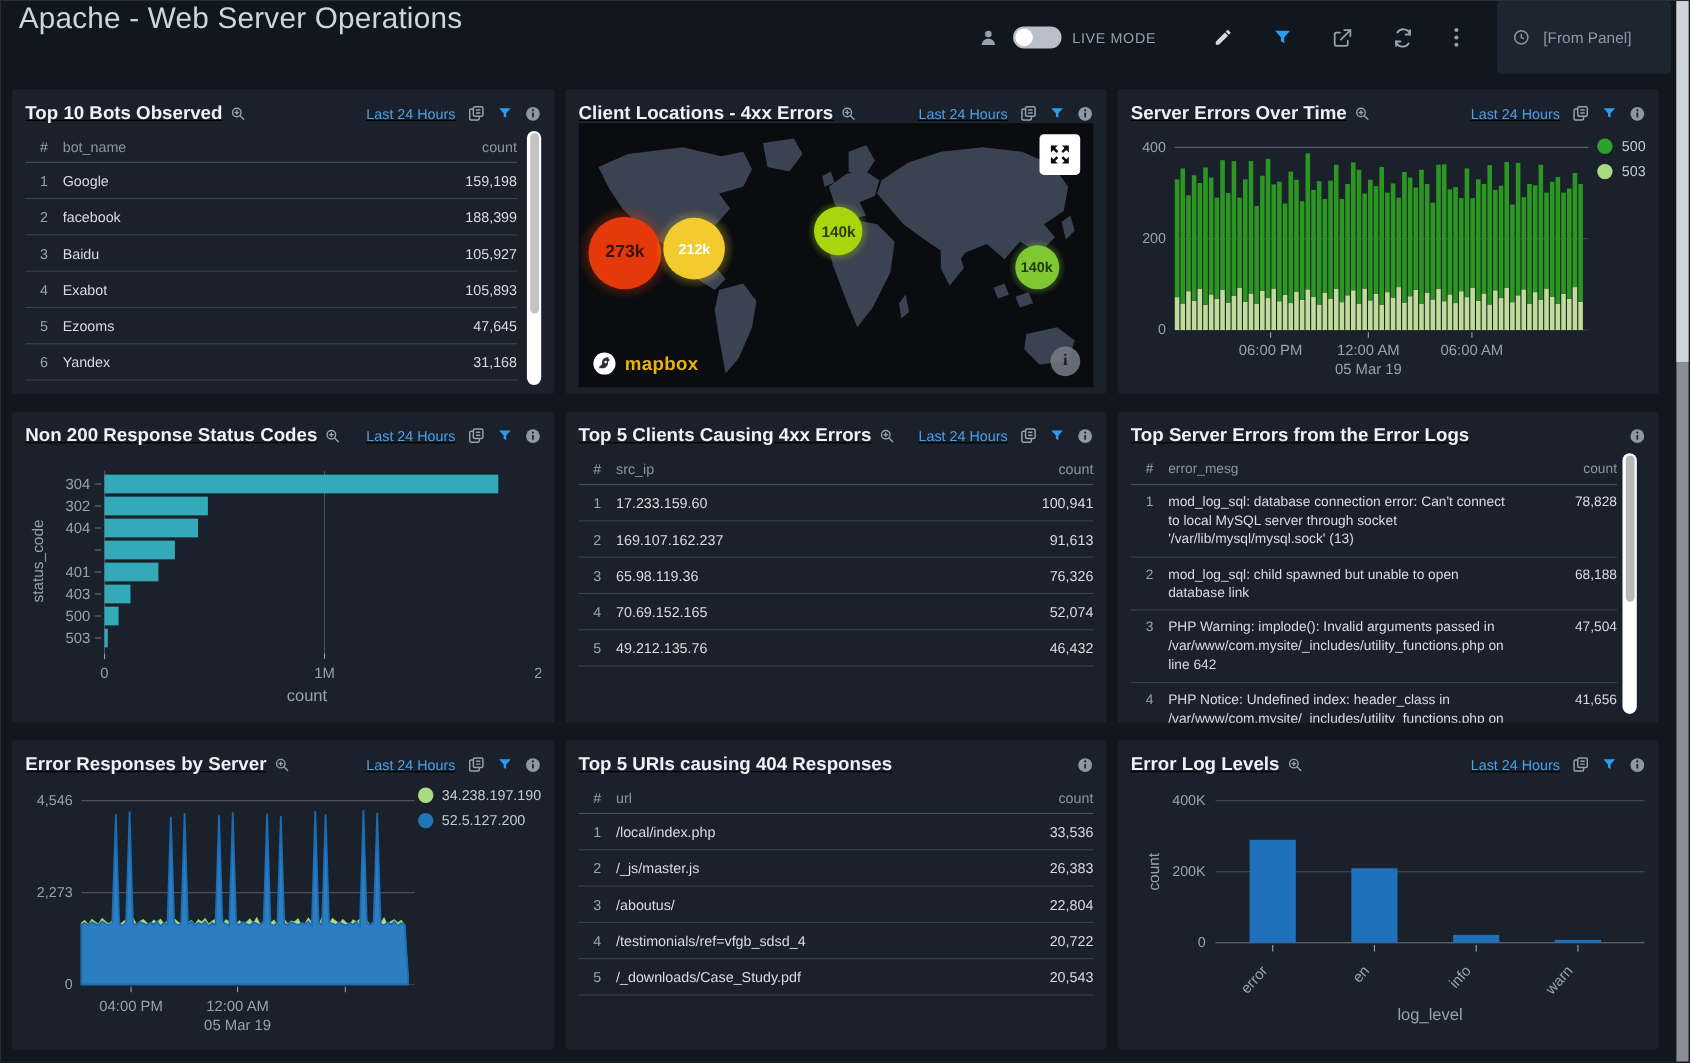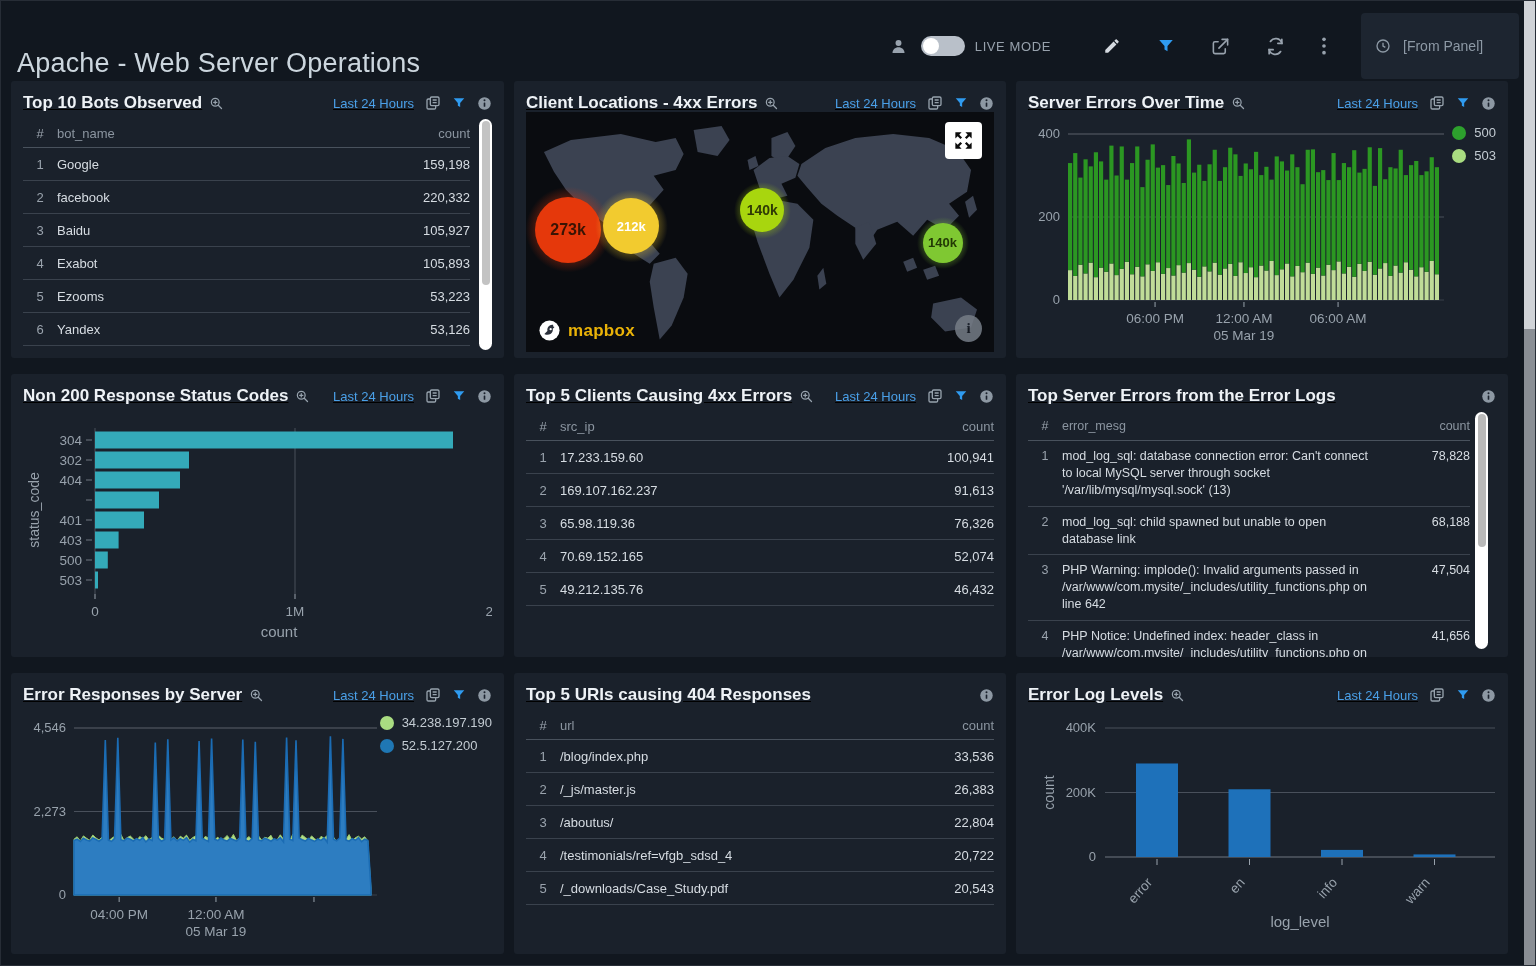--- a/index.html
+++ b/index.html
@@ -1,19 +1,19 @@
 <!DOCTYPE html>
 <html><head>
 <meta charset="utf-8">
 <style>
   html,body{margin:0;padding:0;width:1536px;height:966px;overflow:hidden;background:#10161f;
     font-family:"Liberation Sans",sans-serif;}
   .frame{position:relative;width:1534px;height:964px;border:1px solid #272d36;background:#11171f;}
   
-  .topbar{display:flex;align-items:flex-end;height:78px;padding:0 16px;}
+  .topbar{display:flex;align-items:flex-start;height:78px;padding:0 16px;}
   .page-title{font-size:27px;font-weight:500;color:#ccd6de;letter-spacing:.2px;}
   .top-right{margin-left:auto;display:flex;align-items:center;}
   .ic{display:inline-flex;align-items:center;justify-content:center;}
   .toggle{width:44px;height:20px;border-radius:10px;background:#b9c0c9;position:relative;margin:0 10px 0 14px;cursor:pointer;}
   .toggle .knob{position:absolute;left:2px;top:2px;width:16px;height:16px;border-radius:50%;background:#ffffff;}
   .live-label{font-size:13px;color:#97a1ac;letter-spacing:.6px;margin-right:34px;}
   .tb-ic{margin:0 18px;cursor:pointer;}
   .timebox{display:flex;align-items:center;gap:12px;background:#1d2530;border-radius:4px;
     height:34px;padding:16px 14px;margin-left:16px;min-width:130px;cursor:pointer;}
   .timebox span{font-size:14px;color:#8d99a5;}
@@ -166,41 +166,41 @@
               <span class="c-val">count</span>
             </div>
             <div class="trow">
               <span class="c-idx">1</span>
               <span class="c-name">Google</span>
               <span class="c-val">159,198</span>
             </div>
             <div class="trow">
               <span class="c-idx">2</span>
               <span class="c-name">facebook</span>
-              <span class="c-val">220,332</span>
+              <span class="c-val">188,399</span>
             </div>
             <div class="trow">
               <span class="c-idx">3</span>
               <span class="c-name">Baidu</span>
               <span class="c-val">105,927</span>
             </div>
             <div class="trow">
               <span class="c-idx">4</span>
               <span class="c-name">Exabot</span>
               <span class="c-val">105,893</span>
             </div>
             <div class="trow">
               <span class="c-idx">5</span>
               <span class="c-name">Ezooms</span>
-              <span class="c-val">53,223</span>
+              <span class="c-val">47,645</span>
             </div>
             <div class="trow">
               <span class="c-idx">6</span>
               <span class="c-name">Yandex</span>
-              <span class="c-val">53,126</span>
+              <span class="c-val">31,168</span>
             </div>
           </div>
         <div class="sb-track">
             <div class="sb-thumb" style="height:71%"></div>
           </div>
       </div>
     </div>
 
     <div class="panel">
       <div class="p-head">
@@ -780,21 +780,21 @@
       </div>
       <div class="p-body">
         <div class="tbl">
             <div class="thead">
               <span class="c-idx">#</span>
               <span class="c-name">url</span>
               <span class="c-val">count</span>
             </div>
             <div class="trow">
               <span class="c-idx">1</span>
-              <span class="c-name">/blog/index.php</span>
+              <span class="c-name">/local/index.php</span>
               <span class="c-val">33,536</span>
             </div>
             <div class="trow">
               <span class="c-idx">2</span>
               <span class="c-name">/_js/master.js</span>
               <span class="c-val">26,383</span>
             </div>
             <div class="trow">
               <span class="c-idx">3</span>
               <span class="c-name">/aboutus/</span>

